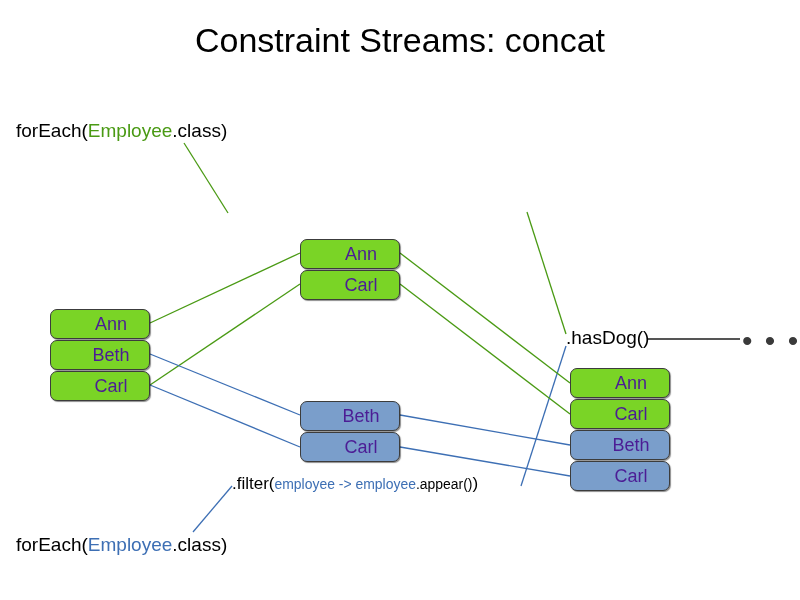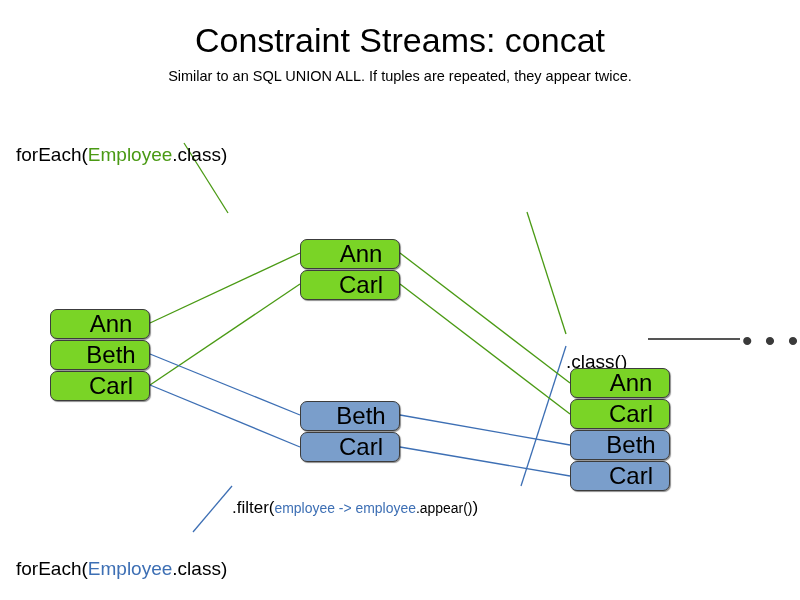--- a/index.html
+++ b/index.html
@@ -45,44 +45,43 @@
     line-height: 20px;
     color: #000000;
     white-space: nowrap;
   }
   .code-label {
     position: absolute;
     font-size: 19px;
     line-height: 24px;
     white-space: nowrap;
     color: #000000;
-    margin-top: 24px;
   }
   .code-label.small {
     font-size: 17px;
     line-height: 22px;
   }
   .code-label .var {
     font-size: 0.82em;
   }
   .tok-green { color: #4a9a14; }
   .tok-blue  { color: #3d6fb4; }
   .tok-black { color: #000000; }
 
   .node {
     position: absolute;
     box-sizing: border-box;
     width: 100px;
     height: 30px;
     border-radius: 7px;
     border: 1px solid #3c3c3c;
-    font-size: 24px;
+    font-size: 18px;
     line-height: 28px;
     text-align: center;
-    color: #000000;
+    color: #4c1d95;
     box-shadow: 1px 1px 1px rgba(0,0,0,0.45);
     overflow: hidden;
     padding-left: 22px;
   }
   .node.green { background: #7ad426; }
   .node.blue  { background: #7a9ecb; }
 
   .ellipsis {
     position: absolute;
     font-size: 30px;
@@ -116,36 +115,35 @@
     <line x1="400" y1="253" x2="570" y2="383" stroke="#4a9a14" stroke-width="1.3"></line>
     <line x1="400" y1="284" x2="570" y2="414" stroke="#4a9a14" stroke-width="1.3"></line>
 
     <line x1="400" y1="415" x2="570" y2="445" stroke="#3d6fb4" stroke-width="1.3"></line>
     <line x1="400" y1="447" x2="570" y2="476" stroke="#3d6fb4" stroke-width="1.3"></line>
 
     <line x1="648" y1="339" x2="740" y2="339" stroke="#555555" stroke-width="2.2"></line>
   </svg>
 
   <div class="title">Constraint Streams: concat</div>
-  <div class="subtitle">Similar to an SQL UNION ALL. If tuples are repeated, they appear twice.</div>
 
   <div class="code-label" style="left:16px; top:119px;">
     <span class="tok-black">forEach(</span><span class="tok-green">Employee</span><span class="tok-black">.class)</span>
   </div>
 
 
   <div class="code-label small" style="left:232px; top:473px;">
     <span class="tok-black">.filter(</span><span class="tok-blue var">employee -&gt; employee</span><span class="tok-black var">.appear()</span><span class="tok-black">)</span>
   </div>
 
   <div class="code-label" style="left:16px; top:533px;">
     <span class="tok-black">forEach(</span><span class="tok-blue">Employee</span><span class="tok-black">.class)</span>
   </div>
 
-  <div class="code-label" style="left:566px; top:326px;">.class()</div>
+  <div class="code-label" style="left:566px; top:326px;">.hasDog()</div>
   <div class="ellipsis" style="left:742px; top:326px;">• • •</div>
 
   <div class="node green" style="left:50px; top:309px;">Ann</div>
   <div class="node green" style="left:50px; top:340px;">Beth</div>
   <div class="node green" style="left:50px; top:371px;">Carl</div>
 
   <div class="node green" style="left:300px; top:239px;">Ann</div>
   <div class="node green" style="left:300px; top:270px;">Carl</div>
 
   <div class="node blue" style="left:300px; top:401px;">Beth</div>

